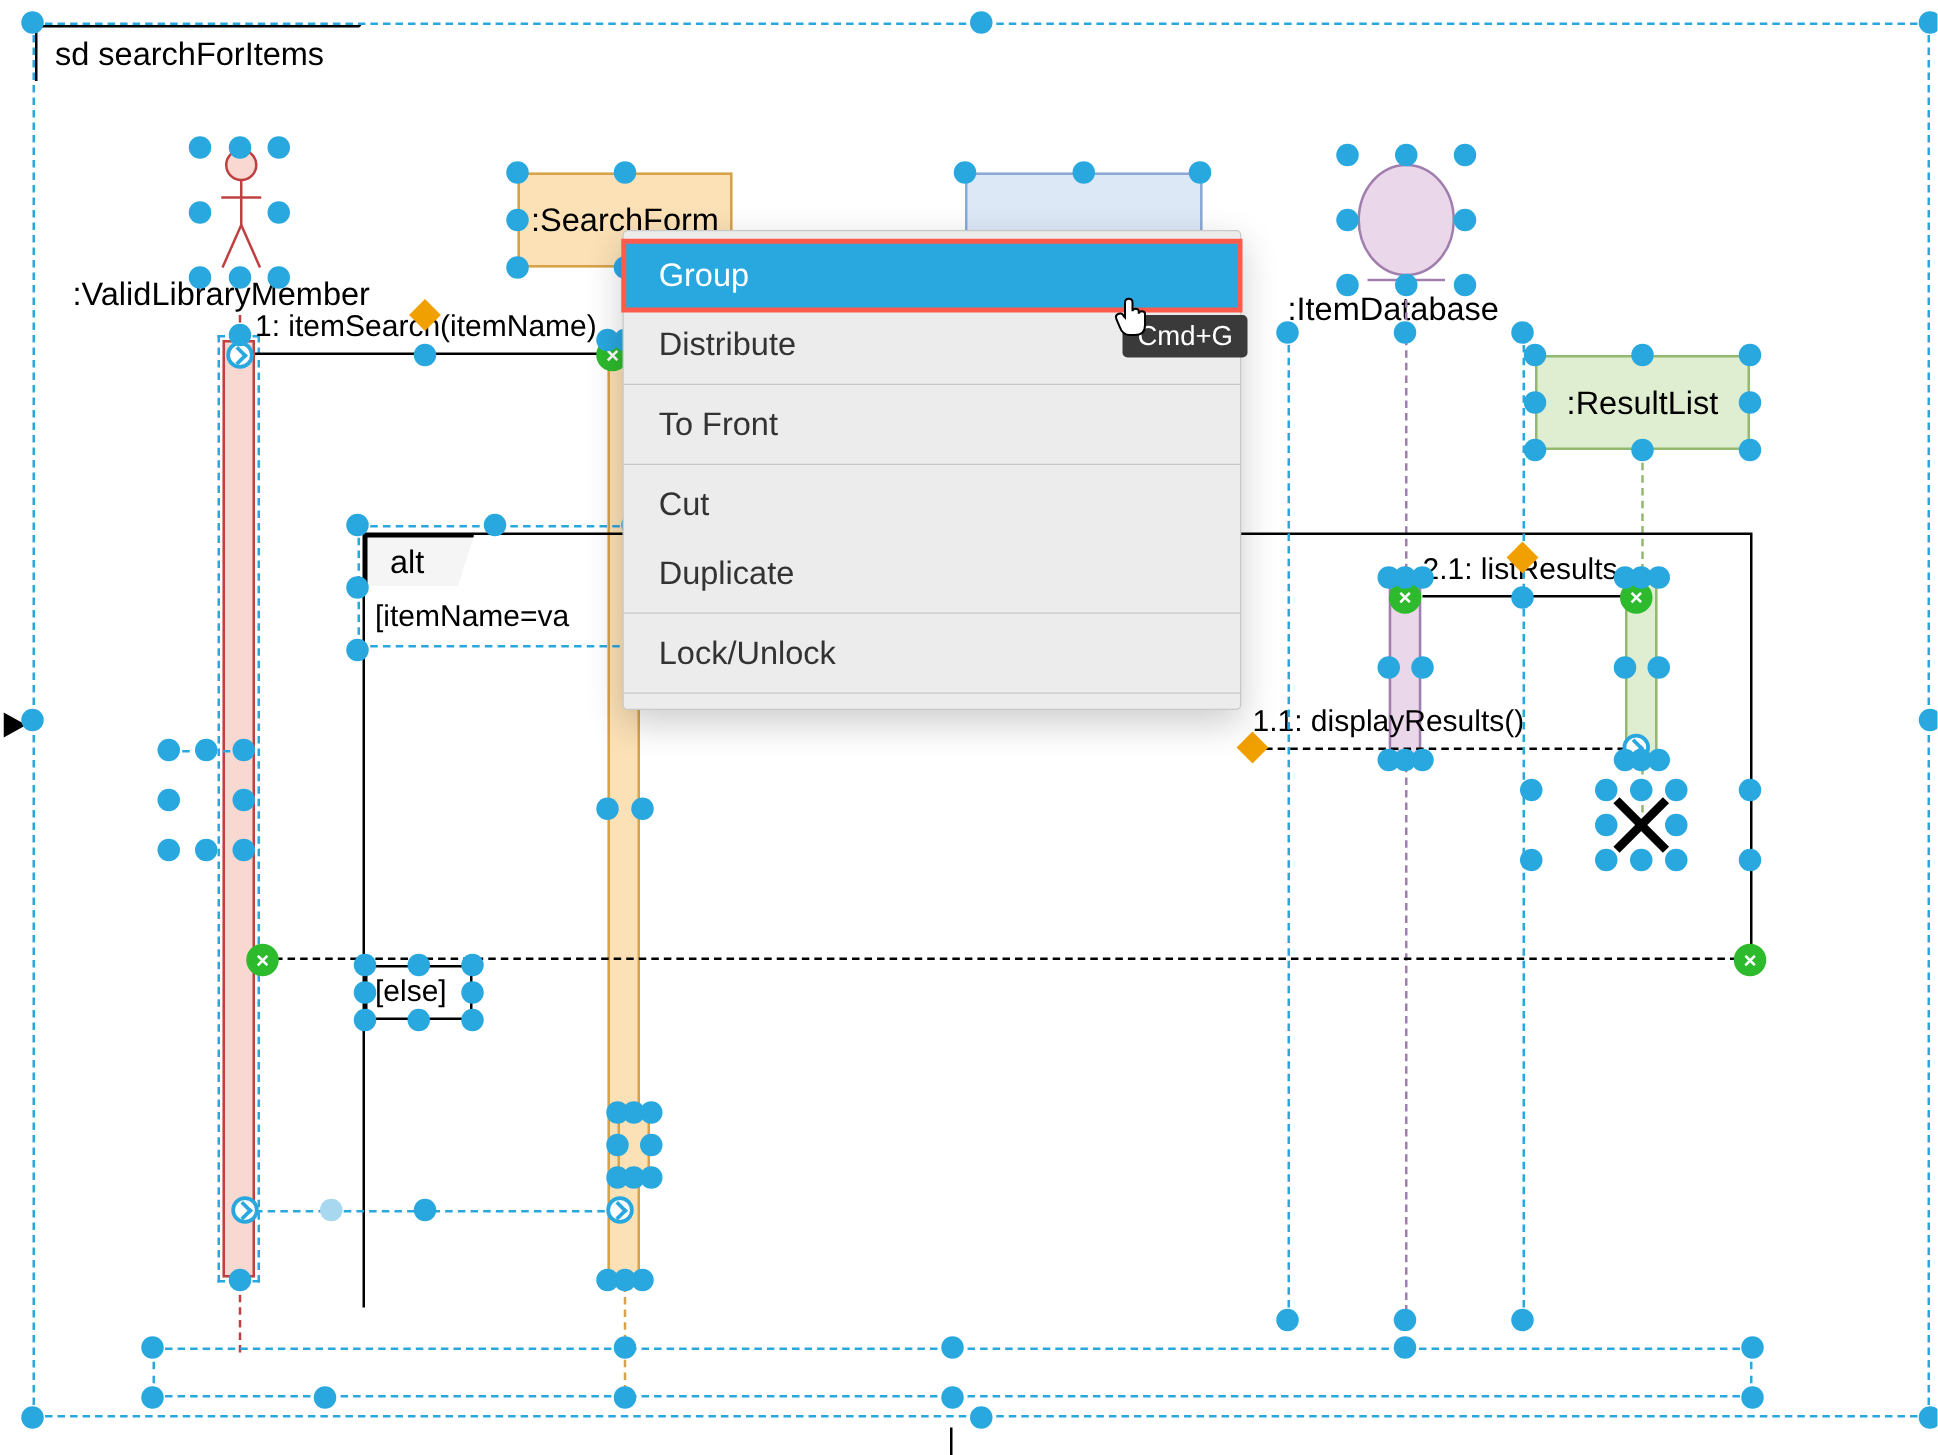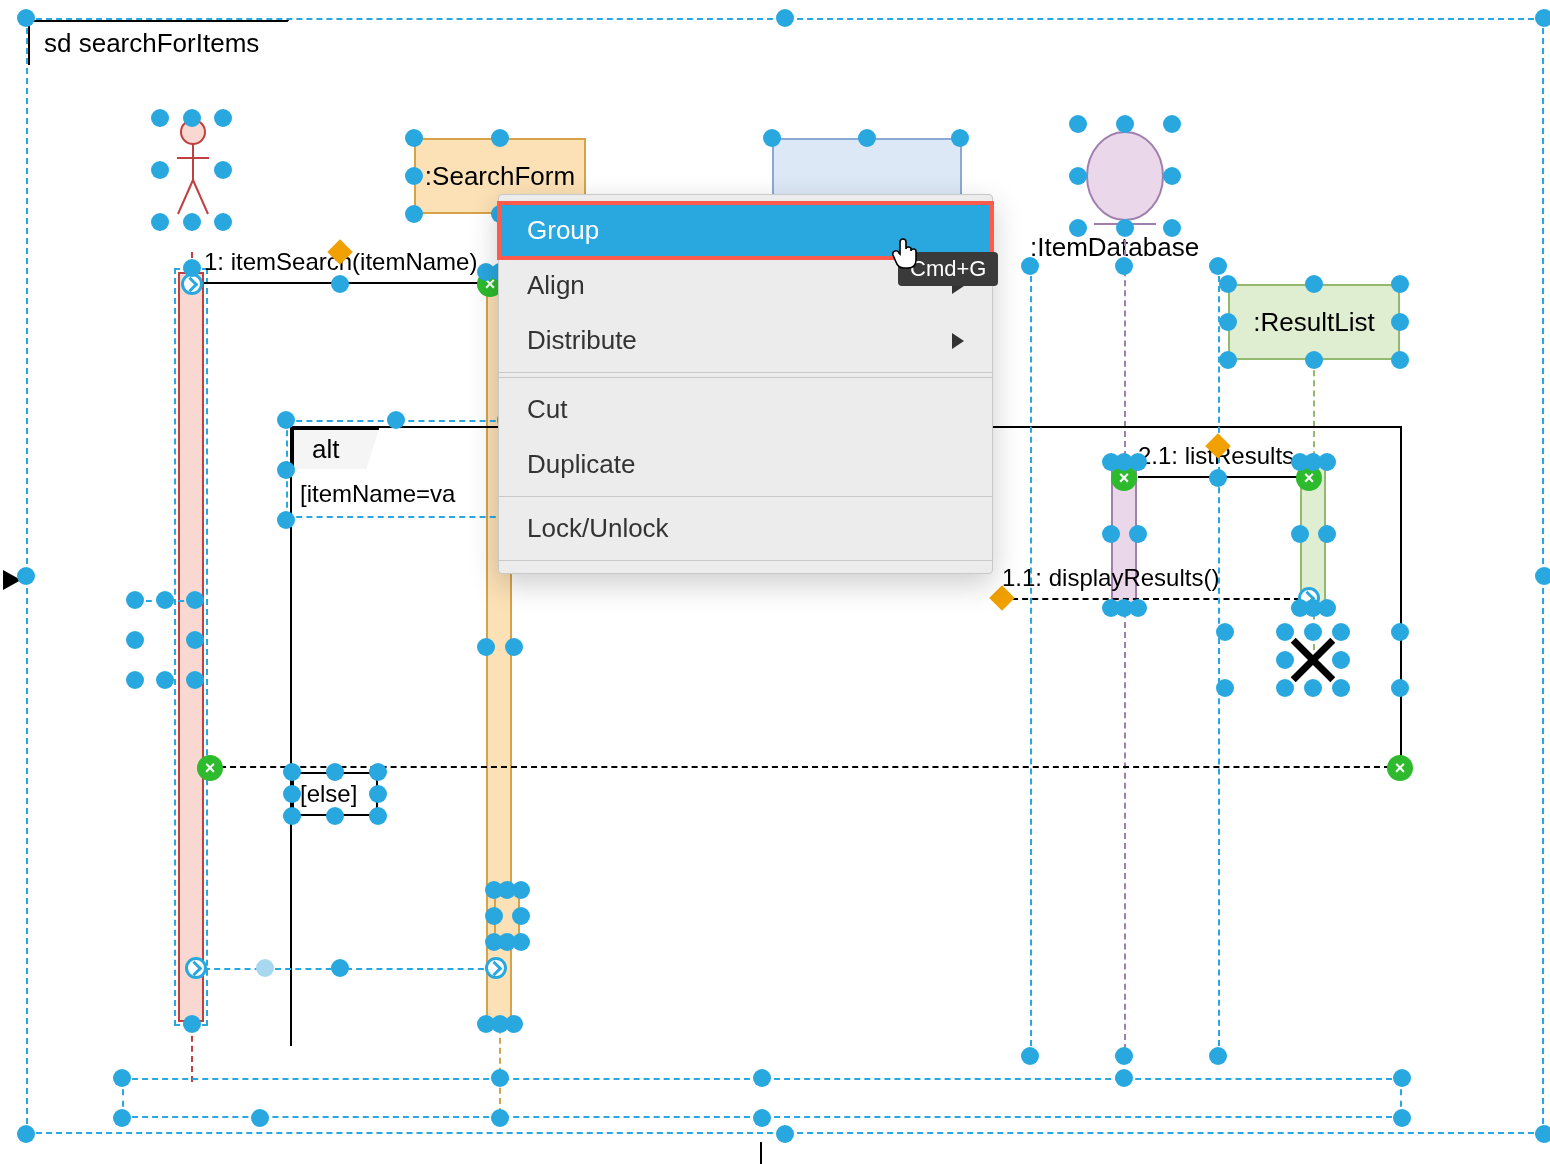--- a/index.html
+++ b/index.html
@@ -214,20 +214,21 @@
 
   <div class="arrow-head-right" style="left:3px; top:570px;"></div>
 
   <svg class="actor-svg" style="left:174px; top:118px;" width="38" height="100">
     <circle cx="19" cy="14" r="12" fill="#f8d8d0" stroke="#c04040" stroke-width="2"></circle>
     <line x1="19" y1="26" x2="19" y2="62" stroke="#c04040" stroke-width="2"></line>
     <line x1="3" y1="40" x2="35" y2="40" stroke="#c04040" stroke-width="2"></line>
     <line x1="19" y1="62" x2="4" y2="96" stroke="#c04040" stroke-width="2"></line>
     <line x1="19" y1="62" x2="34" y2="96" stroke="#c04040" stroke-width="2"></line>
   </svg>
+  <div class="msg-text" style="left:58px; top:220px; font-size:26px;">:ValidLibraryMember</div>
 
   <div class="sel-handle" style="left:160px; top:118px;"></div>
   <div class="sel-handle" style="left:192px; top:118px;"></div>
   <div class="sel-handle" style="left:223px; top:118px;"></div>
   <div class="sel-handle" style="left:160px; top:170px;"></div>
   <div class="sel-handle" style="left:223px; top:170px;"></div>
   <div class="sel-handle" style="left:160px; top:222px;"></div>
   <div class="sel-handle" style="left:192px; top:222px;"></div>
   <div class="sel-handle" style="left:223px; top:222px;"></div>
 
@@ -418,33 +419,32 @@
   <div class="dashed-line-blue" style="left:1218px; top:266px; height:790px;"></div>
   <div class="sel-handle" style="left:1030px; top:266px;"></div>
   <div class="sel-handle" style="left:1124px; top:266px;"></div>
   <div class="sel-handle" style="left:1218px; top:266px;"></div>
   <div class="sel-handle" style="left:1030px; top:1056px;"></div>
   <div class="sel-handle" style="left:1124px; top:1056px;"></div>
   <div class="sel-handle" style="left:1218px; top:1056px;"></div>
 
   <div style="position:absolute; left:760px; top:1142px; width:2px; height:28px; background:#000;"></div>
 
-  <div class="ctx-menu" style="left:498px; top:194px;">
+  <div class="ctx-menu" style="left:498px; top:184px;">
     <div class="ctx-item hover">
       <span>Group</span>
-    </div>
-    <div class="ctx-item">
-      <span>Align</span>
-      <span class="submenu-arrow"></span>
     </div>
     <div class="ctx-item">
       <span>Distribute</span>
       <span class="submenu-arrow"></span>
     </div>
     <div class="ctx-sep"></div>
+    <div class="ctx-item">
+      <span>To Front</span>
+    </div>
     <div class="ctx-sep"></div>
     <div class="ctx-item">
       <span>Cut</span>
     </div>
     <div class="ctx-item">
       <span>Duplicate</span>
     </div>
     <div class="ctx-sep"></div>
     <div class="ctx-item">
       <span>Lock/Unlock</span>

